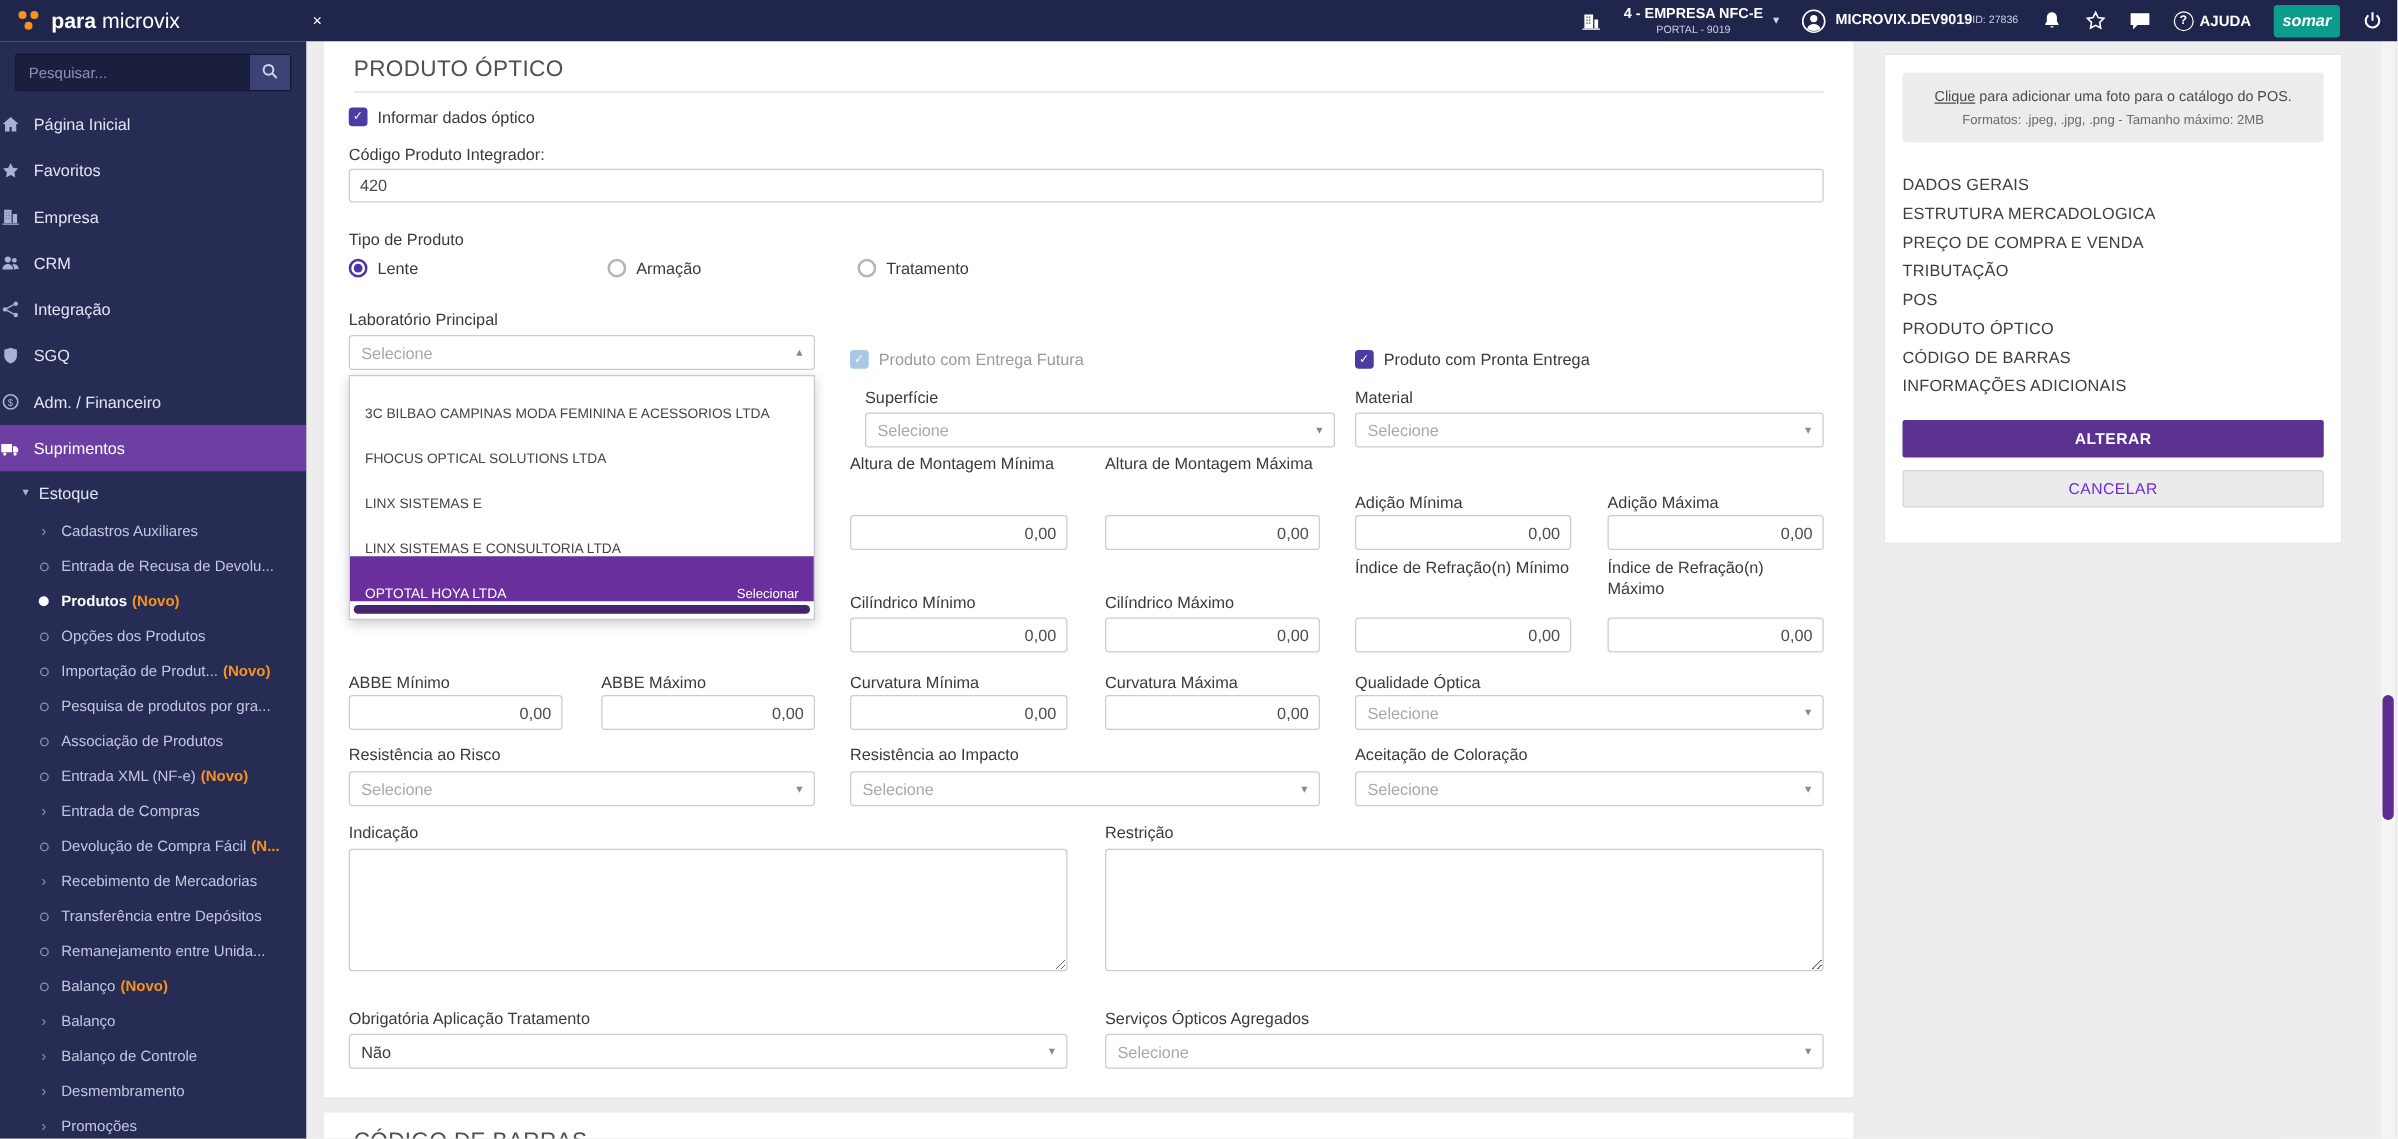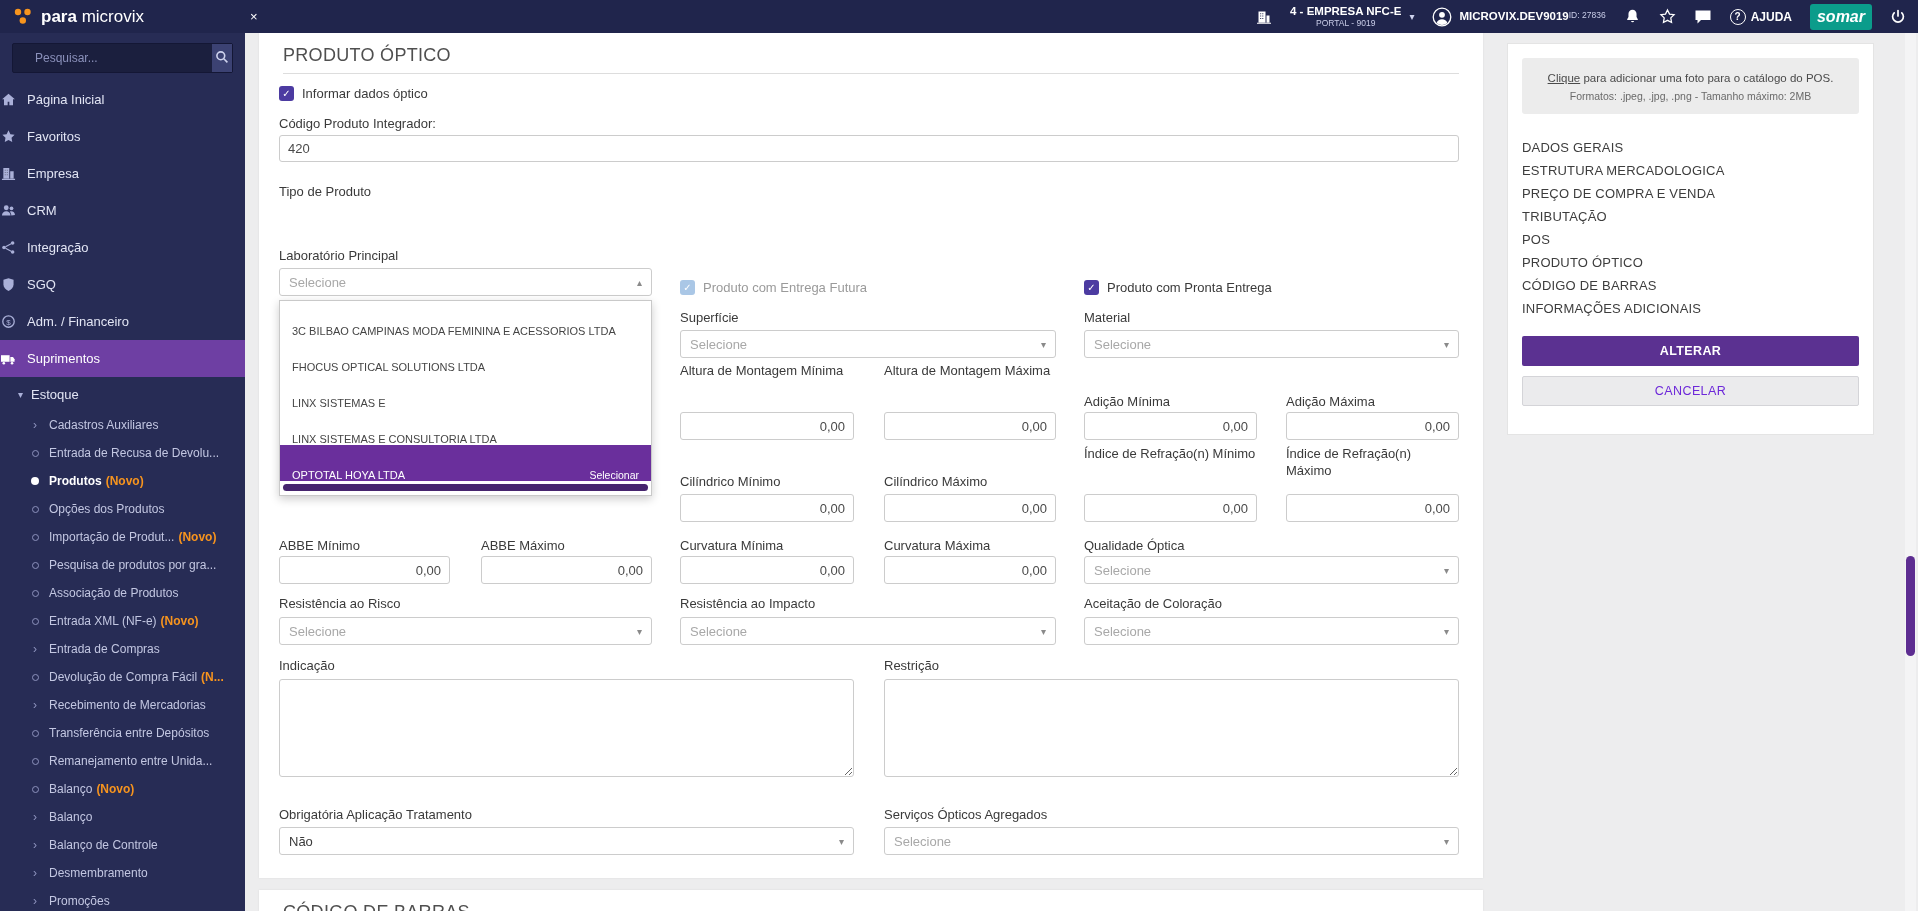--- a/index.html
+++ b/index.html
@@ -19,26 +19,26 @@
   .company { display:flex; flex-direction:column; align-items:center; line-height:1.2; }
   .company-name { font-size:11.5px; font-weight:700; }
   .company-portal { font-size:8.5px; color:#c9cde8; }
   .chev { font-size:10px; color:#cfd3ee; }
   .userblock { display:flex; align-items:center; gap:7px; cursor:pointer; }
   .usertext { display:flex; flex-direction:row; line-height:1.2; }
   .user-name { font-size:11.5px; font-weight:700; }
   .user-id { font-size:8.5px; color:#c9cde8; }
   .help { display:flex; align-items:center; gap:5px; font-size:12px; font-weight:700; cursor:pointer; }
   .help-q { width:16px; height:16px; border:1.5px solid #fff; border-radius:50%; display:flex; align-items:center; justify-content:center; font-size:10px; }
-  .partner { height:26px; min-width:46px; background:#0b9c8b; border-radius:3px; display:flex; align-items:center; justify-content:center; font-size:16px; font-style:italic; font-weight:700; padding:0 7px; cursor:pointer; }
+  .partner { height:26px; min-width:46px; background:#0b9c8b; border-radius:3px; display:flex; align-items:center; justify-content:center; font-size:13px; font-style:italic; font-weight:700; padding:0 7px; cursor:pointer; }
 
   
   .sidebar { position:absolute; top:33px; left:0; width:245px; height:878px; background:#272c55; z-index:50; overflow:hidden; }
   .search-wrap { margin:10px 12px 8px; height:30px; background:#1b1f3e; border:1px solid #141735; border-radius:2px; display:flex; }
-  .search-input { flex:1; background:transparent; border:none; outline:none; color:#aab0d8; font-size:12px; padding:0 22px; font-family:inherit; }
+  .search-input { flex:1; background:transparent; border:none; outline:none; color:#aab0d8; font-size:12px; padding:0 10px; font-family:inherit; }
   .search-input::placeholder { color:#8b91bb; }
   .search-btn { width:32px; border:none; background:#3c4273; display:flex; align-items:center; justify-content:center; cursor:pointer; }
   .menu-item { height:37px; display:flex; align-items:center; gap:11px; font-size:13px; color:#e2e5f4; cursor:pointer; white-space:nowrap; }
   .menu-item .iconwrap { color:#aab0d8; display:flex; width:16px; justify-content:center; }
   .menu-item.active { background:#6e3fa3; color:#fff; }
   .menu-item.active .iconwrap { color:#fff; }
   .submenu-header { height:34px; display:flex; align-items:center; gap:8px; padding-left:18px; font-size:13px; color:#e2e5f4; cursor:pointer; }
   .chevdown { font-size:10px; color:#aab0d8; }
   .sub-item { height:28px; display:flex; align-items:center; gap:9px; padding-left:30px; font-size:12px; color:#c3c7e2; cursor:pointer; white-space:nowrap; overflow:hidden; }
   .sub-item .marker { width:10px; flex:none; display:flex; align-items:center; justify-content:center; color:#8d92bd; font-size:12px; }
@@ -367,20 +367,34 @@
 
     <div class="cbrow f-abs" style="left:20px;top:52px">
       <span class="cbox">✓</span>
       <span>Informar dados óptico</span>
     </div>
 
     <div class="flabel f-abs" style="left:20px;top:82px">Código Produto Integrador:</div>
     <input class="inputbox f-abs" style="left: 20px; top: 102px; width: 1180px; height: 27px;" value="420">
 
     <div class="flabel f-abs" style="left:20px;top:150px">Tipo de Produto</div>
+    <div class="f-abs" style="left:20px;top:172px;width:700px;height:20px">
+        <div class="ritem" style="left: 0px;">
+          <span class="radio on"></span>
+          <span>Lente</span>
+        </div>
+        <div class="ritem" style="left: 207px;">
+          <span class="radio"></span>
+          <span>Armação</span>
+        </div>
+        <div class="ritem" style="left: 407px;">
+          <span class="radio"></span>
+          <span>Tratamento</span>
+        </div>
+      </div>
 
     <div class="field" style="left:20px;top:214px;width:373px;height:49px">
       <div class="flabel">Laboratório Principal</div>
       <div class="ctrl selbox">
         <span>Selecione</span>
         <span class="caret">▴</span>
       </div>
     </div>
     <div class="dropdown">
       <div class="dd-list">
@@ -406,21 +420,21 @@
 
     <div class="cbrow muted f-abs" style="left:421px;top:246px">
       <span class="cbox disabled">✓</span>
       <span>Produto com Entrega Futura</span>
     </div>
     <div class="cbrow f-abs" style="left:825px;top:246px">
       <span class="cbox">✓</span>
       <span>Produto com Pronta Entrega</span>
     </div>
 
-    <div class="field" style="left:421px;top:276px;width:376px;height:49px">
+    <div class="field" style="left:433px;top:276px;width:376px;height:49px">
       <div class="flabel">Superfície</div>
       <div class="ctrl selbox">
           <span>Selecione</span>
           <span class="caret">▾</span>
         </div>
     </div>
     <div class="field" style="left:825px;top:276px;width:375px;height:49px">
       <div class="flabel">Material</div>
       <div class="ctrl selbox">
           <span>Selecione</span>

